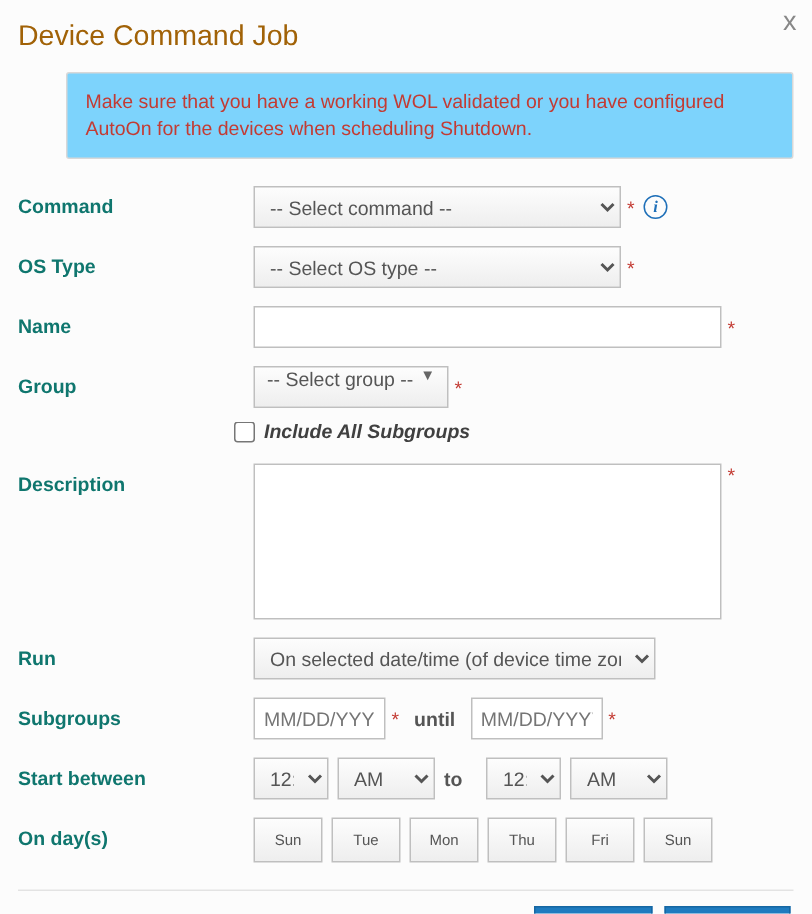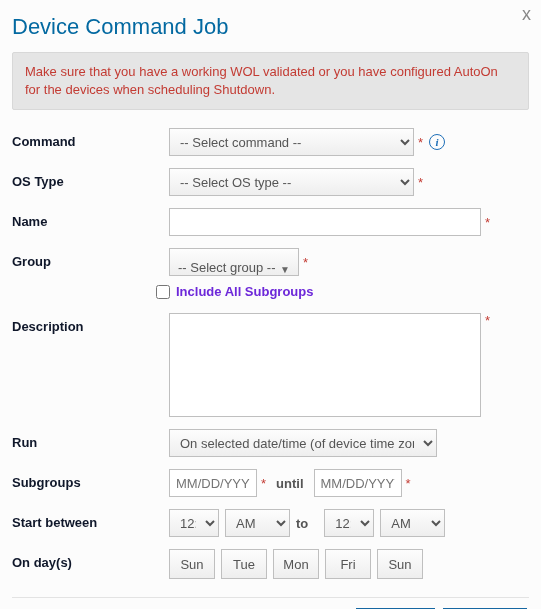--- a/index.html
+++ b/index.html
@@ -20,46 +20,47 @@
   .close-x {
     position: absolute;
     right: 10px;
     top: 4px;
     font-size: 18px;
     color: #888;
     cursor: pointer;
     font-family: Arial;
   }
   h1.title {
-    font-size: 22px;
+    font-size: 19px;
     font-weight: normal;
-    color: #0369a1;
+    color: #a16207;
     margin: 6px 0 12px 0;
   }
   .warning-box {
     border: 1px solid #d8d8d8;
-    background: #e5e5e5;
+    background: #7dd3fc;
     color: #c33b33;
     padding: 10px 12px;
     font-size: 13px;
     line-height: 1.4;
     margin-bottom: 18px;
     border-radius: 2px;
+    margin-left: 32px;
   }
   .form { }
   .row {
     display: flex;
     align-items: flex-start;
     margin-bottom: 12px;
   }
   .row .label {
     width: 130px;
     flex: 0 0 130px;
     font-weight: bold;
-    color: #0f172a;
+    color: #0f766e;
     padding-top: 6px;
   }
   .row .field {
     flex: 1;
     display: flex;
     align-items: center;
     flex-wrap: wrap;
     margin-left: 27px;
   }
   .req {
@@ -83,21 +84,21 @@
     height: 104px;
     resize: none;
     padding: 6px;
   }
   .w-lg { width: 245px; }
   .w-name { width: 312px; }
   .w-desc { width: 312px; }
   .w-group {
     width: 130px;
     display:inline-flex;
-    align-items:flex-end;
+    align-items:flex-start;
     justify-content:space-between;
     border:1px solid #bfbfbf;
     background:linear-gradient(#fdfdfd,#eee);
     height:28px;
     padding:0 8px;
     cursor:pointer;
   }
   .w-group .caret { font-size:10px; color:#666; }
   .w-run { width: 268px; }
   .w-date { width: 88px; height:26px; }
@@ -122,41 +123,42 @@
     margin-left:130px;
     margin-top:-4px;
     margin-bottom:14px;
     display:flex;
     align-items:center;
   }
   .subgroup-row input[type=checkbox]{
     width:14px;height:14px;margin:0 6px 0 14px;
   }
   .subgroup-row .cb-label{
-    color:#6d28d9;
+    color:#404040;
     font-weight:bold;
     font-size:13px;
+    font-style:italic;
   }
   .until-lbl, .to-lbl {
     font-weight:bold;
     color:#555;
     margin:0 10px;
   }
   .days {
     display:flex;
     gap:6px;
   }
   .day-btn {
     border:1px solid #bfbfbf;
     background:linear-gradient(#fdfdfd,#eee);
     color:#555;
     height:30px;
     min-width:46px;
     padding:0 8px;
-    font-size:13px;
+    font-size:10px;
     cursor:pointer;
   }
   .divider {
     border:none;
     border-top:1px solid #e3e3e3;
     margin:18px 0 10px 0;
   }
   .footer {
     display:flex;
     justify-content:flex-end;
@@ -271,20 +273,21 @@
       </div>
     </div>
 
     <div class="row">
       <div class="label">On day(s)</div>
       <div class="field">
         <div class="days">
           <button class="day-btn">Sun</button>
           <button class="day-btn">Tue</button>
           <button class="day-btn">Mon</button>
+          <button class="day-btn">Thu</button>
           <button class="day-btn">Fri</button>
           <button class="day-btn">Sun</button>
         </div>
       </div>
     </div>
 
     <hr class="divider">
 
     <div class="footer">
       <button class="btn-primary">Cancel</button>

